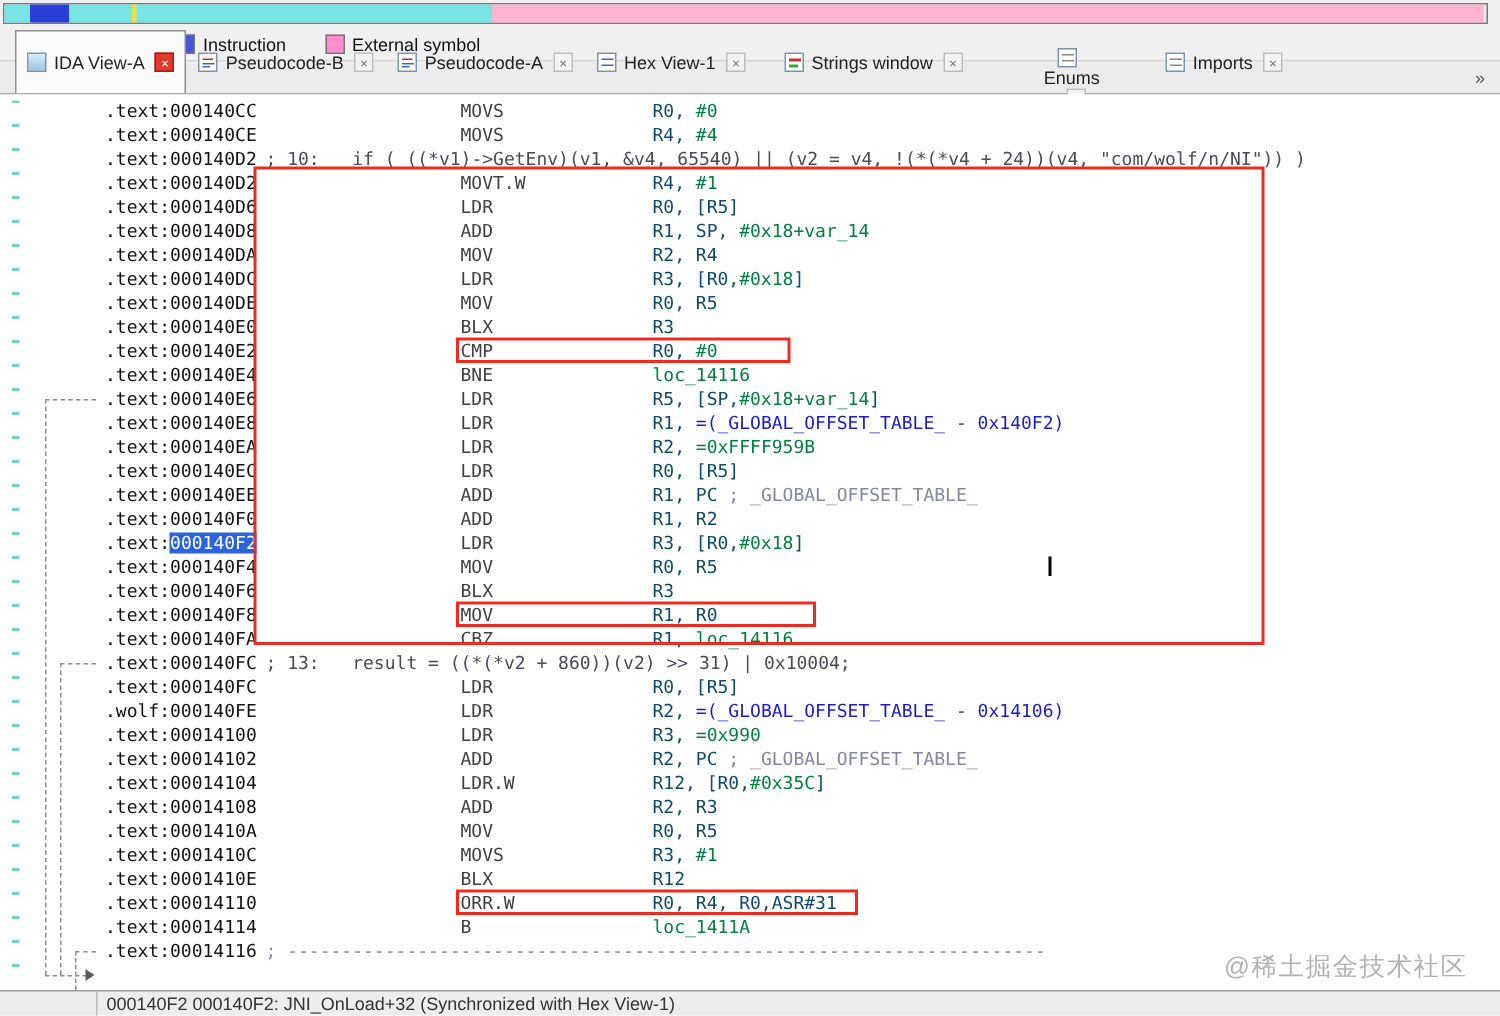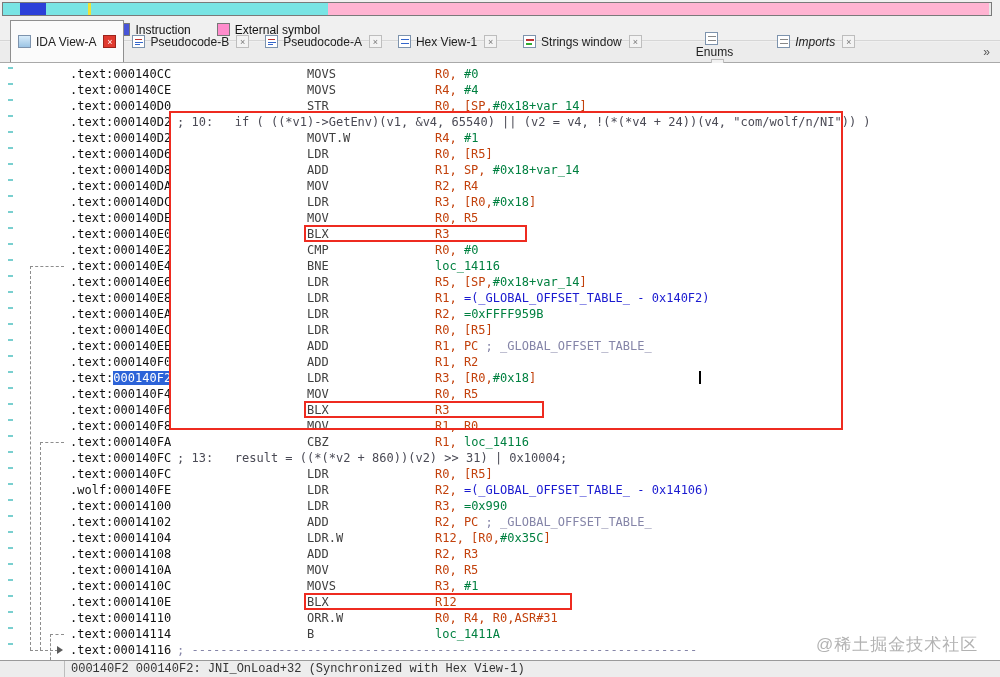--- a/index.html
+++ b/index.html
@@ -42,41 +42,41 @@
 
   
   .listing{position:absolute;left:0;top:63px;width:1000px;height:670px;background:#fff;overflow:hidden;
            font-family:"DejaVu Sans Mono","Liberation Mono",monospace;font-size:12px}
   .rows{position:absolute;left:0;top:3px;width:100%}
   .row{position:relative;height:16px;line-height:16px;white-space:pre}
   .l-addr{position:absolute;left:70px;color:#111}
   .l-mn{position:absolute;left:307px;color:#404040}
   .l-ops{position:absolute;left:435px}
   .l-cmt{position:absolute;left:177px}
-  .o{color:#c2410c}.g{color:#008040}.b{color:#1a1ad0}.ac{color:#8585a8}.sc{color:#4a4a55}
+  .o{color:#0c4a6e}.g{color:#008040}.b{color:#1a1ad0}.ac{color:#8585a8}.sc{color:#4a4a55}
   .selbg{background:#2c63d8;color:#fff}
 
   
   .tick-strip{position:absolute;left:8px;top:4px;width:5px;height:590px;
       background:repeating-linear-gradient(to bottom,#79cfcf 0 2px,transparent 2px 16px)}
   .dash-h{position:absolute;border-top:1px dashed #8d8d8d}
   .dash-v{position:absolute;border-left:1px dashed #8d8d8d}
   .arrowhead{position:absolute;width:0;height:0;border-top:4px solid transparent;
              border-bottom:4px solid transparent;border-left:6px solid #5a5a5a}
 
   
   .redbox{position:absolute;border:2px solid #ee2b20;z-index:5;box-sizing:border-box}
   .caret{position:absolute;width:2px;height:13px;background:#000;z-index:6}
   .watermark{position:absolute;left:816px;top:633px;font-size:17px;color:rgba(130,130,130,.62);
              z-index:7;letter-spacing:1px;white-space:nowrap}
 
   
   .statusbar{position:absolute;left:0;top:660px;width:1000px;height:17px;background:#ededed;
              border-top:1px solid #9a9a9a;display:flex;
-             font-family:Liberation Mono, monospace;font-size:12px;color:#333}
+             font-family:Liberation Sans, sans-serif;font-size:12px;color:#333}
   .status-left{width:64px;border-right:1px solid #bdbdbd;flex:none}
   .status-main{padding-left:6px;line-height:16px;white-space:nowrap}
 </style>
 </head>
 <body>
 
 <div class="navband" data-name="navigation-band">
     <div class="nb-seg" data-name="navband-segment" style="width: 17px; background: rgb(121, 228, 228);"></div>
     <div class="nb-seg" data-name="navband-segment" style="width: 26px; background: rgb(43, 63, 216);"></div>
     <div class="nb-seg" data-name="navband-segment" style="width: 42px; background: rgb(121, 228, 228);"></div>
@@ -124,21 +124,21 @@
     <div class="tab" data-name="tab-strings-window" style="margin-left: 10px;">
       <span class="tabicon" data-name="strings-icon"></span>
       <span data-name="tab-label">Strings window</span>
       <span class="tab-close" data-name="close-tab-button">×</span>
     </div>
     <div class="tab" data-name="tab-enums" style="margin-left: 38px; flex-direction: column;">
       <span class="tabicon" data-name="enums-icon"></span>
       <span data-name="tab-label">Enums</span>
       <span class="tab-close" data-name="close-tab-button">×</span>
     </div>
-    <div class="tab" data-name="tab-imports" style="margin-left: 28px; font-style: italic;">
+    <div class="tab" data-name="tab-imports" style="margin-left: 28px;">
       <span class="tabicon" data-name="imports-icon"></span>
       <span data-name="tab-label">Imports</span>
       <span class="tab-close" data-name="close-tab-button">×</span>
     </div>
     <span class="tab-overflow" data-name="tab-overflow-button">»</span>
 </div>
 
 <div class="listing" data-name="disassembly-view">
   <div class="tick-strip" data-name="instruction-ticks"></div>
 
@@ -147,21 +147,20 @@
   <div class="dash-h" style="top:379px;left:40px;width:24px" data-name="jump-arrow-source-cbz"></div>
   <div class="dash-v" style="top:379px;left:40px;height:208px" data-name="jump-arrow-line-cbz"></div>
   <div class="dash-h" style="top:571px;left:50px;width:14px" data-name="jump-arrow-source-b"></div>
   <div class="dash-v" style="top:571px;left:50px;height:26px" data-name="jump-arrow-line-b"></div>
   <div class="dash-h" style="top:587px;left:30px;width:28px" data-name="jump-arrow-target-line"></div>
   <div class="arrowhead" style="top:583px;left:57px" data-name="jump-arrow-head-icon"></div>
 
   <div class="rows" data-name="disassembly-rows">
       <div class="row" data-name="disasm-line"><span class="l-addr" data-name="line-address">.text:000140CC</span><span class="l-mn" data-name="mnemonic">MOVS</span><span class="l-ops" data-name="operands"><span class="o" data-name="operand-seg">R0, </span><span class="g" data-name="operand-seg">#0</span></span></div>
       <div class="row" data-name="disasm-line"><span class="l-addr" data-name="line-address">.text:000140CE</span><span class="l-mn" data-name="mnemonic">MOVS</span><span class="l-ops" data-name="operands"><span class="o" data-name="operand-seg">R4, </span><span class="g" data-name="operand-seg">#4</span></span></div>
-      <div class="row" data-name="disasm-line"><span class="l-addr" data-name="line-address">.text:000140D0</span><span class="l-mn" data-name="mnemonic">STR</span><span class="l-ops" data-name="operands"><span class="o" data-name="operand-seg">R0, [SP,</span><span class="g" data-name="operand-seg">#0x18+var_14</span><span class="o" data-name="operand-seg">]</span></span></div>
       <div class="row" data-name="disasm-line"><span class="l-addr" data-name="line-address">.text:000140D2</span><span class="l-cmt" data-name="comment"><span class="sc" data-name="comment-seg">; 10:   if ( ((*v1)-&gt;GetEnv)(v1, &amp;v4, 65540) || (v2 = v4, !(*(*v4 + 24))(v4, "com/wolf/n/NI")) )</span></span></div>
       <div class="row" data-name="disasm-line"><span class="l-addr" data-name="line-address">.text:000140D2</span><span class="l-mn" data-name="mnemonic">MOVT.W</span><span class="l-ops" data-name="operands"><span class="o" data-name="operand-seg">R4, </span><span class="g" data-name="operand-seg">#1</span></span></div>
       <div class="row" data-name="disasm-line"><span class="l-addr" data-name="line-address">.text:000140D6</span><span class="l-mn" data-name="mnemonic">LDR</span><span class="l-ops" data-name="operands"><span class="o" data-name="operand-seg">R0, [R5]</span></span></div>
       <div class="row" data-name="disasm-line"><span class="l-addr" data-name="line-address">.text:000140D8</span><span class="l-mn" data-name="mnemonic">ADD</span><span class="l-ops" data-name="operands"><span class="o" data-name="operand-seg">R1, SP, </span><span class="g" data-name="operand-seg">#0x18+var_14</span></span></div>
       <div class="row" data-name="disasm-line"><span class="l-addr" data-name="line-address">.text:000140DA</span><span class="l-mn" data-name="mnemonic">MOV</span><span class="l-ops" data-name="operands"><span class="o" data-name="operand-seg">R2, R4</span></span></div>
       <div class="row" data-name="disasm-line"><span class="l-addr" data-name="line-address">.text:000140DC</span><span class="l-mn" data-name="mnemonic">LDR</span><span class="l-ops" data-name="operands"><span class="o" data-name="operand-seg">R3, [R0,</span><span class="g" data-name="operand-seg">#0x18</span><span class="o" data-name="operand-seg">]</span></span></div>
       <div class="row" data-name="disasm-line"><span class="l-addr" data-name="line-address">.text:000140DE</span><span class="l-mn" data-name="mnemonic">MOV</span><span class="l-ops" data-name="operands"><span class="o" data-name="operand-seg">R0, R5</span></span></div>
       <div class="row" data-name="disasm-line"><span class="l-addr" data-name="line-address">.text:000140E0</span><span class="l-mn" data-name="mnemonic">BLX</span><span class="l-ops" data-name="operands"><span class="o" data-name="operand-seg">R3</span></span></div>
       <div class="row" data-name="disasm-line"><span class="l-addr" data-name="line-address">.text:000140E2</span><span class="l-mn" data-name="mnemonic">CMP</span><span class="l-ops" data-name="operands"><span class="o" data-name="operand-seg">R0, </span><span class="g" data-name="operand-seg">#0</span></span></div>
       <div class="row" data-name="disasm-line"><span class="l-addr" data-name="line-address">.text:000140E4</span><span class="l-mn" data-name="mnemonic">BNE</span><span class="l-ops" data-name="operands"><span class="g" data-name="operand-seg">loc_14116</span></span></div>

